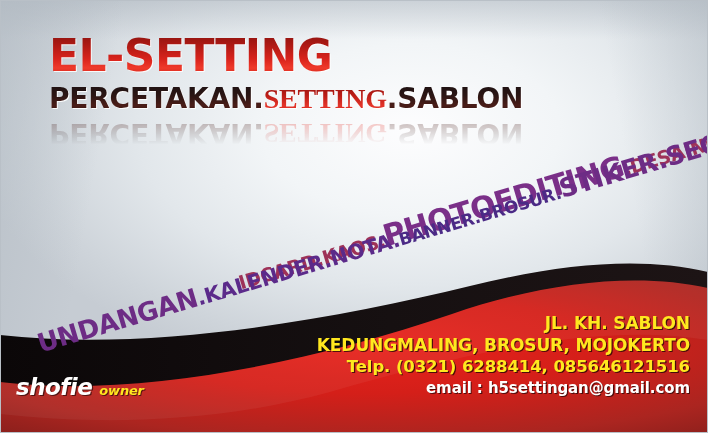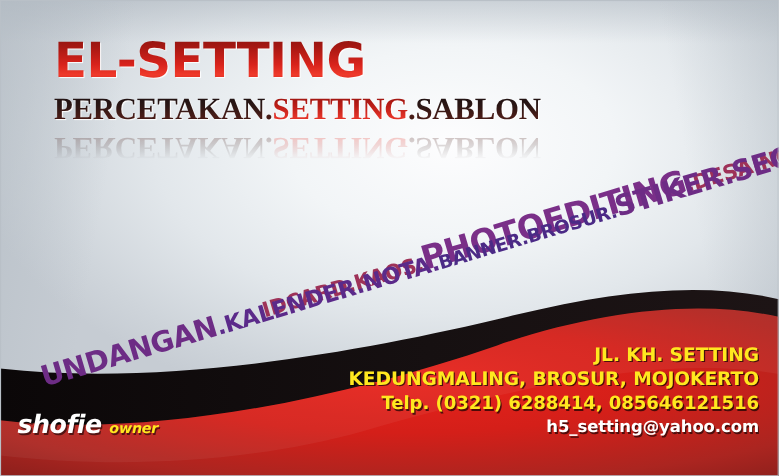--- a/index.html
+++ b/index.html
@@ -76,21 +76,20 @@
     margin-top: 4px;
   }
   .tagline span {
     -webkit-background-clip: text;
     background-clip: text;
     color: transparent;
     -webkit-text-fill-color: transparent;
   }
   .tg-dark {
     background: linear-gradient(180deg, #1a1012 0%, #2b1614 40%, #4b1d18 72%, #25100e 100%);
-    font-family: Liberation Serif, serif;
   }
   .tg-red {
     background: linear-gradient(180deg, #8e1410 0%, #bb1c16 40%, #e5352a 74%, #bd1d17 100%);
     font-family: Liberation Serif, serif;
   }
   .tagline-shadow {
     filter: drop-shadow(1.3px 1.3px 0.6px rgba(255,255,255,.9));
   }
   
   .reflection {
@@ -270,24 +269,24 @@
 
   <div class="svc svc-top">
     <span class="s-sm-crimson">IDCARD.KAOS.</span><span class="s-lg-purple">PHOTOEDITING</span><span class="s-sm-crimson">.DESAINGRAPHIC</span>
   </div>
 
   <div class="svc svc-bottom">
     <span class="s-lg-purple2">UNDANGAN</span><span class="s-md-purple">.KALENDER.NOTA.</span><span class="s-sm-navy">BANNER.BROSUR.</span><span class="s-lg-purple2">STIKER.SEGEL</span>
   </div>
 
   <div class="contact">
-    <div class="c-yellow">JL. KH. SETTING</div>
+    <div class="c-yellow">JL. KH. SABLON</div>
     <div class="c-yellow">KEDUNGMALING, BROSUR, MOJOKERTO</div>
     <div class="c-yellow small">Telp. (0321) 6288414, 085646121516</div>
-    <div class="c-white">h5_setting@yahoo.com</div>
+    <div class="c-white">email : h5settingan@gmail.com</div>
   </div>
 
   <div class="owner-wrap">
     <span class="owner-name">shofie</span>
     <span class="owner-role">owner</span>
   </div>
 
   <div class="frame"></div>
 </div>
 

